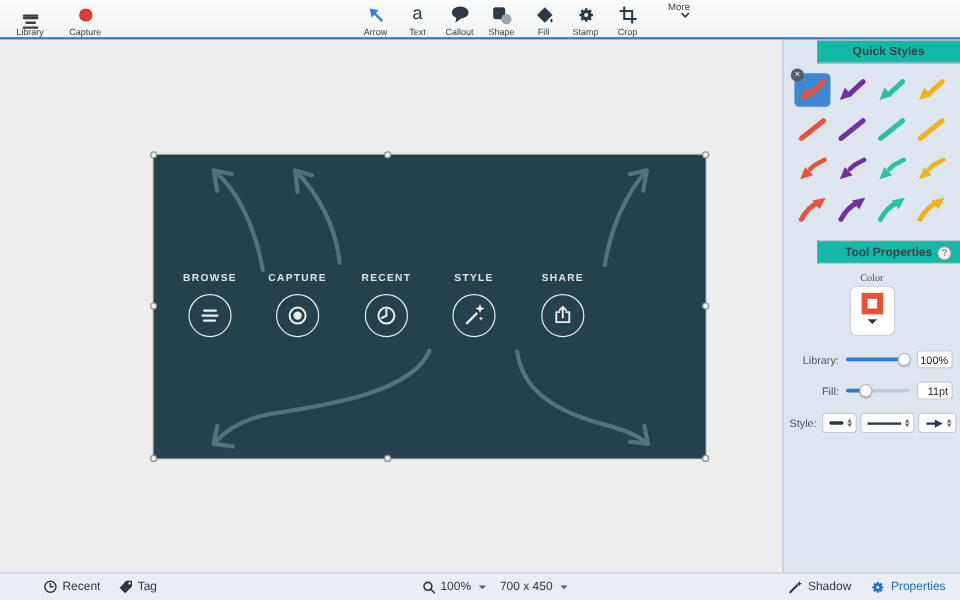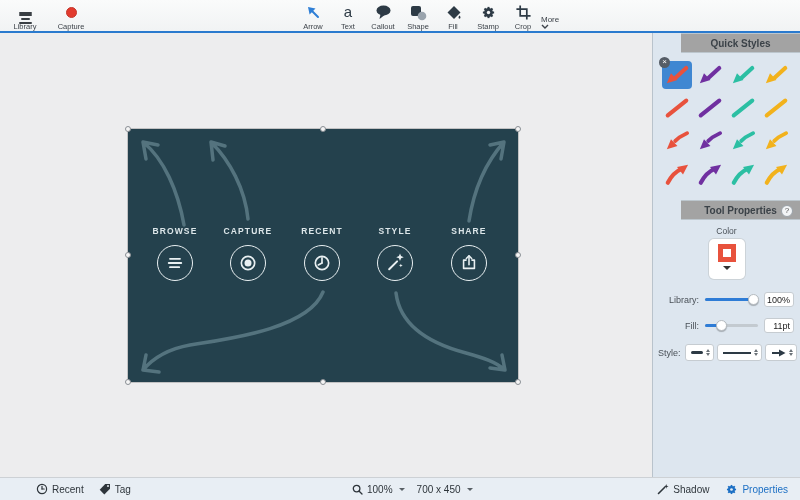--- a/index.html
+++ b/index.html
@@ -12,58 +12,58 @@
   .tb-left { position:absolute; left:8px; top:1px; display:flex; gap:12px; }
   .tb-center { position:absolute; left:296px; top:1px; display:flex; gap:1px; }
   .tb-right { position:absolute; right:8px; top:0; height:31px; display:flex; align-items:center; gap:14px; }
   .tb-item { display:flex; flex-direction:column; align-items:center; justify-content:flex-start;
     width:34px; height:30px; padding-top:3px; cursor:default; }
   .tb-item .ic { height:16px; display:flex; align-items:center; justify-content:center; }
   .tb-item .lb { font-size:7.5px; color:#3c4249; margin-top:2px; white-space:nowrap; }
   .lib-bars span { display:block; height:2px; background:#3a3f44; border-radius:1px; margin:2px auto 0; }
   .cap-dot { width:11px; height:11px; border-radius:50%; background:#e23b2e; border:1px solid #c5372c; }
   .a-glyph { font-size:15px; color:#2d3a45; line-height:14px; }
-  .more-item { width:34px; display:flex; flex-direction:column; align-items:flex-start; padding-top:14px; }
+  .more-item { width:34px; display:flex; flex-direction:column; align-items:flex-end; padding-top:0; }
   .more-item .lb { font-size:8px; color:#3c4249; }
   .copyall { display:flex; align-items:center; gap:5px; font-size:11px; color:#3a4754; }
   .share-btn { display:flex; align-items:center; gap:5px; background:#2e7fd6; color:#fff;
     font-size:10.5px; padding:3px 9px 4px 8px; border-radius:4px; border:1px solid #2670c0; }
 
   
   .canvas-area { position:absolute; top:33px; left:0; right:148px; bottom:23px; background:#ededee; }
   .sidebar { position:absolute; top:33px; right:0; width:148px; bottom:23px;
     background:#dde6ef; border-left:1px solid #b9c3cc; }
 
   
-  .snag-image { position:absolute; left:128px; top:96px; width:390px; height:253px;
+  .snag-image { position:absolute; left:128px; top:96px; width:460px; height:253px;
     background:#24414d; box-shadow:0 0 0 1px rgba(0,0,0,.18); }
   .arrows-svg { position:absolute; inset:0; width:100%; height:100%; }
   .img-item { position:absolute; top:97px; width:60px; text-align:center; }
   .img-item .cap { font-size:8.5px; font-weight:bold; letter-spacing:1.1px; color:#dce6e9; }
   .img-item .circ { width:36px; height:36px; border:1.8px solid #e9f0f2; border-radius:50%;
     margin:9px auto 0; display:flex; align-items:center; justify-content:center; }
   .handle { position:absolute; width:6px; height:6px; border-radius:50%;
     background:#f5f5f5; border:1px solid #8a8f94; }
 
   
-  .panel-header { height:20px; background:#a3a3a3; display:flex; align-items:center;
+  .panel-header { height:20px; background:#14b8a6; display:flex; align-items:center;
     justify-content:center; font-size:10px; font-weight:bold; color:#3b4248; position:relative;
     border-top:1px solid #bcc6cd; border-bottom:1px solid #bcc6cd;margin-left:28px; }
   .help-circle { position:absolute; right:7px; top:3.5px; width:12px; height:12px; border-radius:50%;
     background:#f2f4f6; border:1px solid #9aa2a9; font-size:8px; font-weight:normal; color:#555;
     display:flex; align-items:center; justify-content:center; }
   .qs-grid { display:grid; grid-template-columns:repeat(4,30px); justify-content:center;
     gap:5px 3px; padding:8px 0 6px; }
   .qs-tile { width:30px; height:28px; display:flex; align-items:center; justify-content:center; position:relative; }
   .qs-tile.sel { background:#3f87d2; border-radius:4px; }
   .qs-svg { width:28px; height:24px; }
   .qs-badge { position:absolute; left:-3px; top:-4px; width:11px; height:11px; border-radius:50%;
     background:#555d66; color:#fff; font-size:8px; line-height:10px; text-align:center; }
   .tp-section { margin-top:6px; }
-  .cards-row { display:flex; justify-content:center; gap:16px; padding:6px 4px 2px; }
+  .cards-row { display:flex; justify-content:center; gap:16px; padding:6px 4px 2px;font-family:Liberation Serif, serif; }
   .card-wrap { text-align:center; }
   .card-label { font-size:8.5px; color:#4a5158; margin-bottom:3px; }
   .color-card { width:36px; height:40px; background:#fff; border-radius:5px;
     box-shadow:0 0 0 1px #ccd3d8; display:flex; flex-direction:column; align-items:center; }
   .red-square { width:18px; height:18px; border:5px solid #e8523d; margin-top:5px; }
   .dd-tri { width:0; height:0; border-left:4px solid transparent; border-right:4px solid transparent;
     border-top:4px solid #333; margin-top:4px; }
   .shadow-card { width:36px; height:40px; background:#cfd6db; border-radius:5px;
     box-shadow:0 0 0 1px #ccd3d8; display:grid; grid-template-columns:repeat(3,1fr);
     grid-template-rows:repeat(3,1fr); gap:1px; padding:1px; overflow:hidden; }

